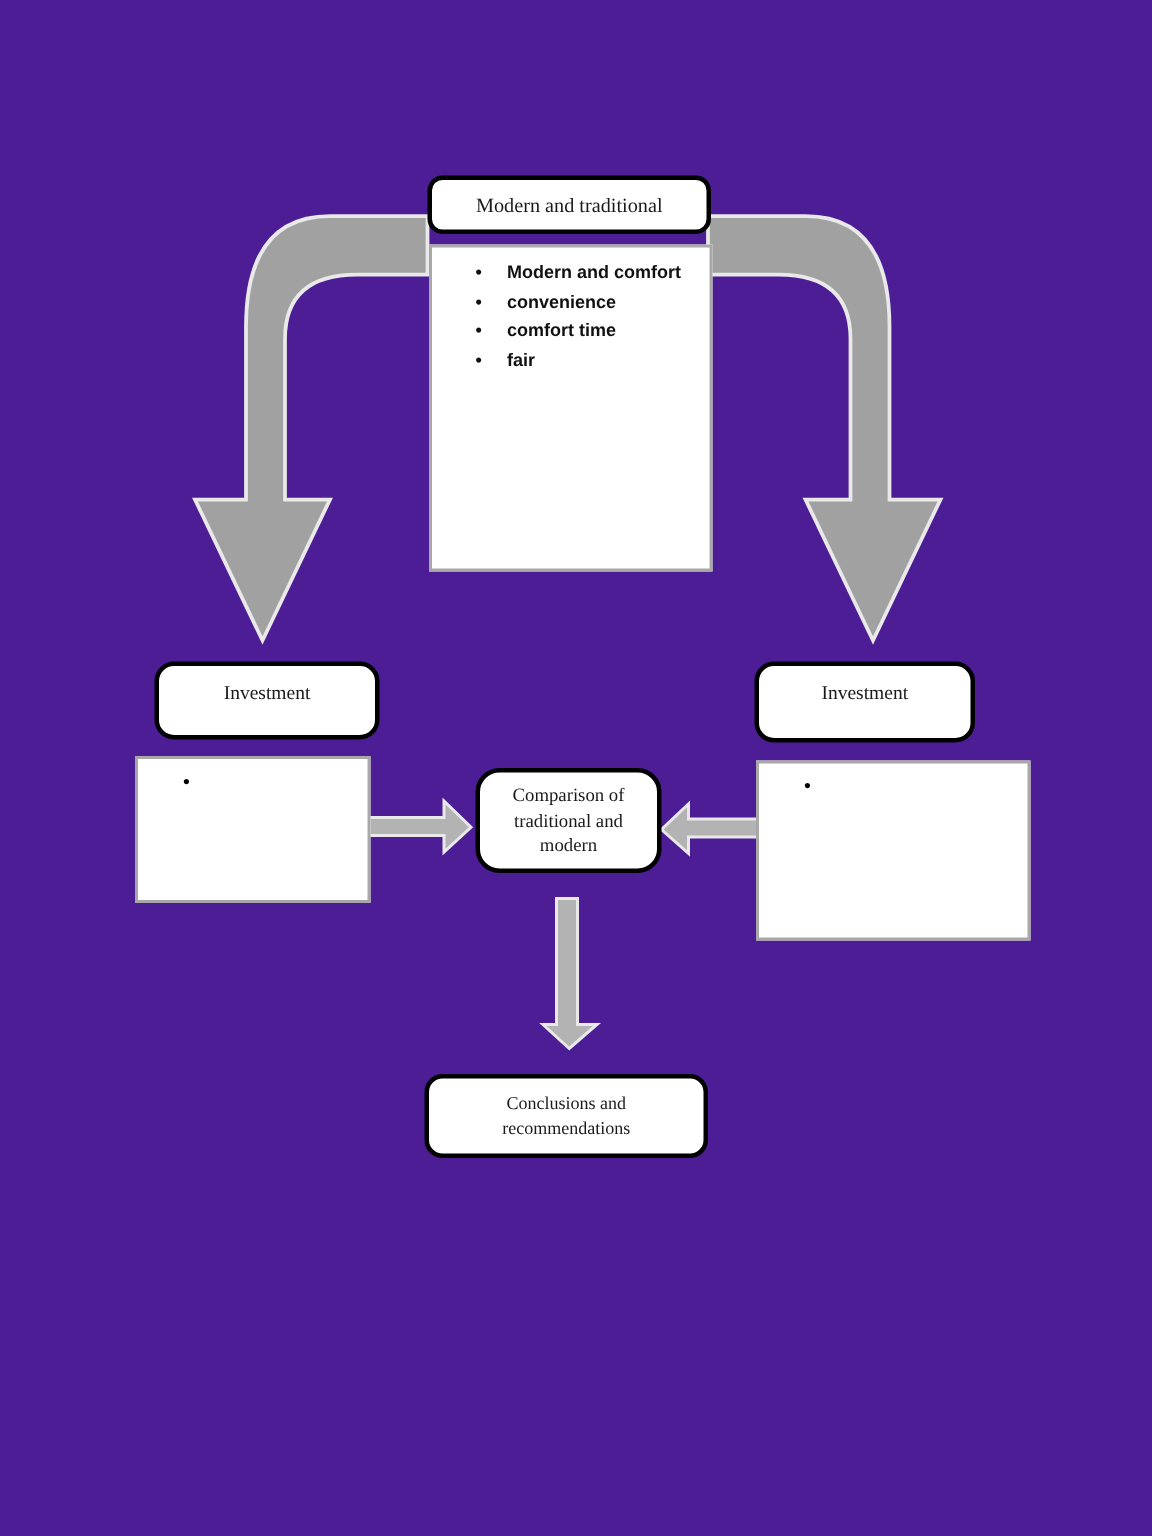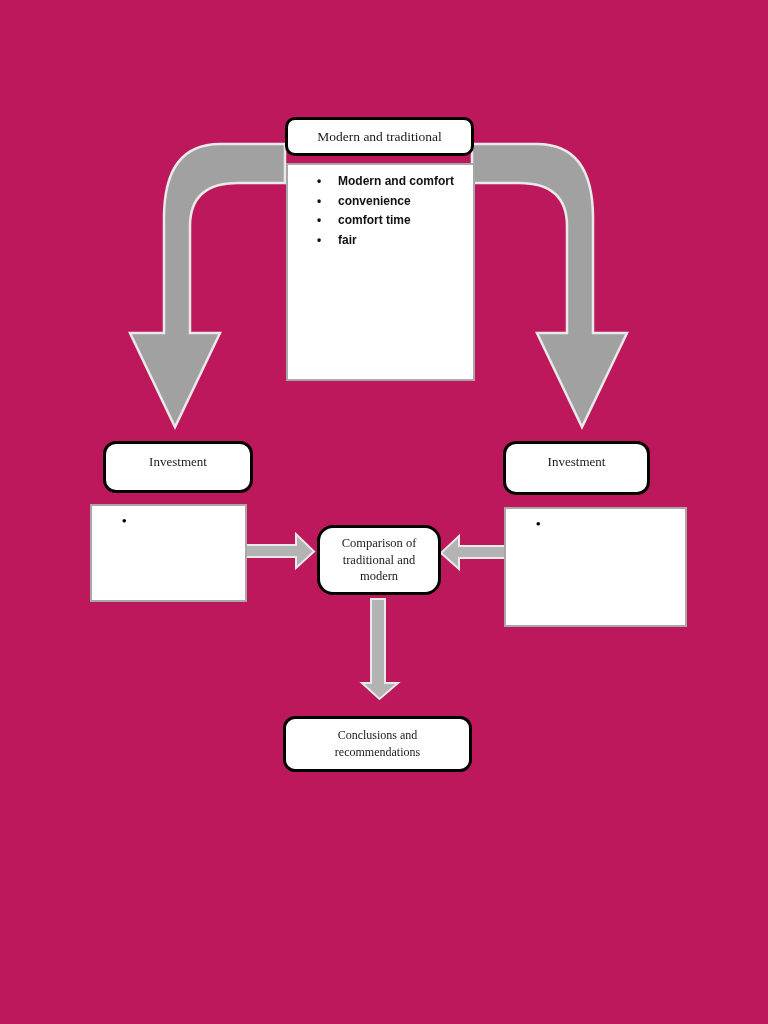--- a/index.html
+++ b/index.html
@@ -1,20 +1,20 @@
 <!DOCTYPE html>
 <html><head>
 <meta charset="utf-8">
 <style>
   html, body { margin: 0; padding: 0; background: #ffffff; }
   .page {
     position: relative;
     width: 768px;
     height: 1024px;
-    background: #be185d;
+    background: #4c1d95;
     overflow: hidden;
     font-family: "Liberation Serif", serif;
     color: #1a1a1a;
   }
   .arrow-layer {
     position: absolute;
     left: 0; top: 0;
     width: 768px; height: 1024px;
     z-index: 1;
   }
@@ -74,21 +74,21 @@
   .detail-right { left: 504px; top: 507px; width: 183px; height: 120px; }
   .detail-dot {
     display: inline-block;
     margin: 8px 0 0 30px;
     font-size: 13px;
     font-weight: 700;
     color: #000;
     line-height: 13px;
   }
   .center-box {
-    left: 317px; top: 525px; width: 124px; height: 70px;
+    left: 317px; top: 512px; width: 124px; height: 70px;
     border-radius: 16px;
     font-size: 12.5px;
     line-height: 16.5px;
   }
   .center-box span { display: inline-block; width: 90px; }
   .bottom-box {
     left: 283px; top: 716px; width: 189px; height: 56px;
     border-radius: 12px;
     font-size: 12px;
     line-height: 17px;

